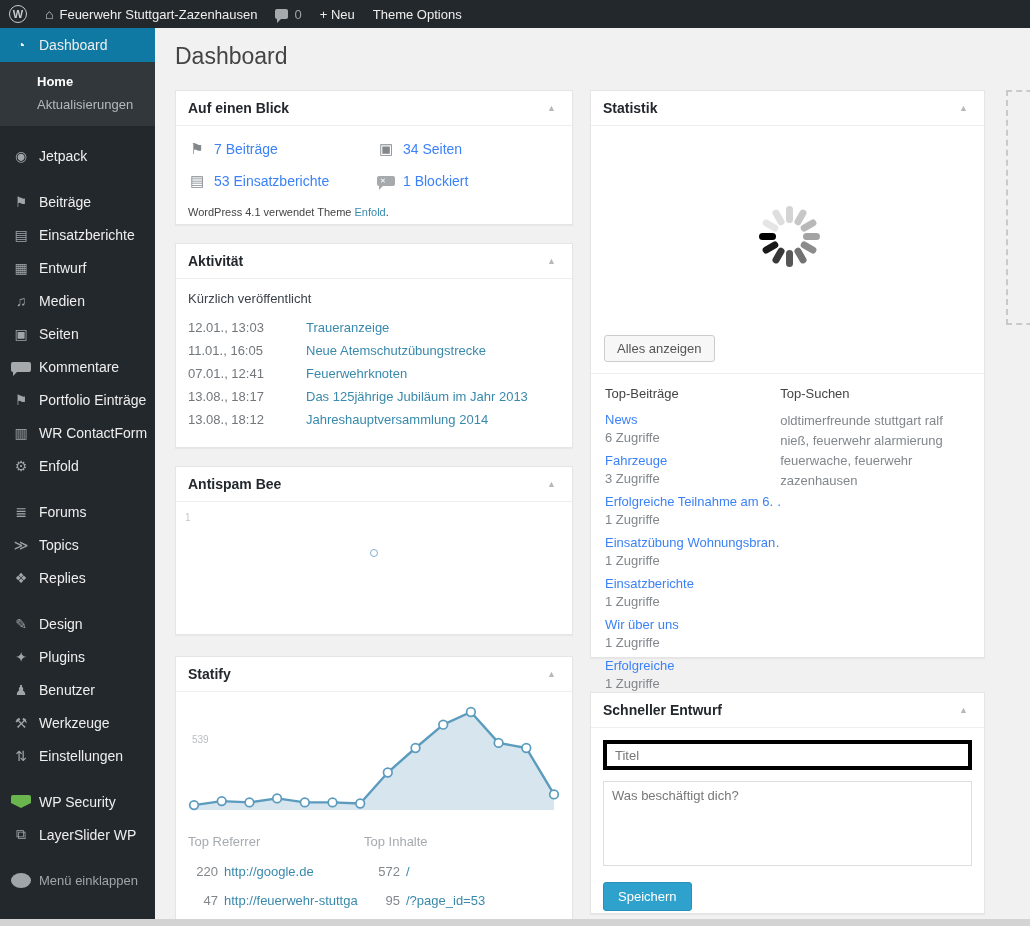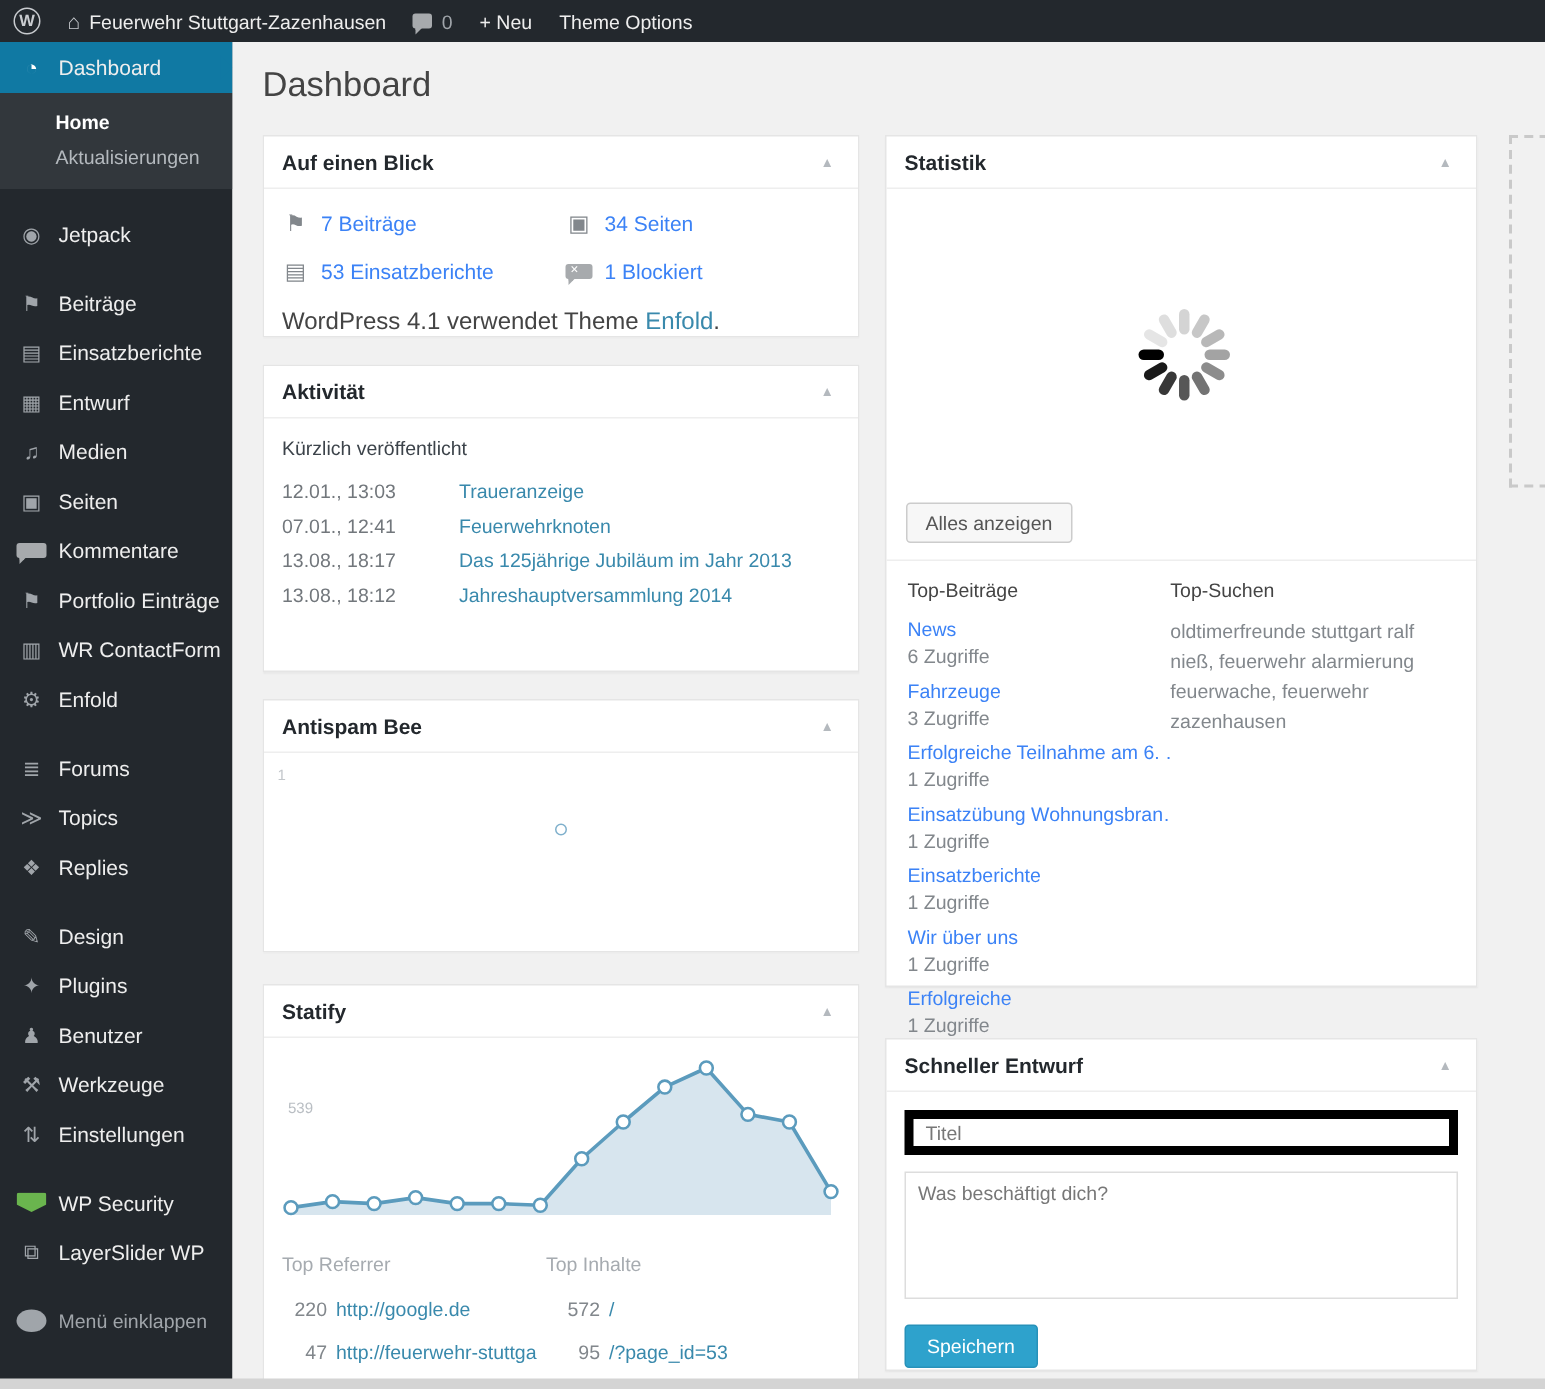--- a/index.html
+++ b/index.html
@@ -37,21 +37,21 @@
   .widget { position:absolute; background:#fff; border:1px solid #e5e5e5; box-shadow:0 1px 1px rgba(0,0,0,.04); }
   .whead { height:35px; border-bottom:1px solid #eee; display:flex; align-items:center; padding:0 12px; }
   .wtitle { font-size:14px; font-weight:bold; color:#23282d; flex:1; }
   .wtoggle { color:#b4b9be; font-size:9px; cursor:pointer; padding:4px; }
 
   
   .glance-grid { display:grid; grid-template-columns:1fr 1fr; gap:14px 6px; padding:14px 12px 4px; }
   .glance-item { display:flex; align-items:center; gap:8px; text-decoration:none; cursor:pointer; font-size:14px; }
   .glance-item .icon { color:#82878c; font-size:15px; width:18px; text-align:center; }
   a.link, .glance-item .glink { color:#3b82f6; text-decoration:none; cursor:pointer; }
-  .glance-footer { padding:12px 12px 14px; font-size:16px; color:#444; }
+  .glance-footer { padding:12px 12px 14px; font-size:11px; color:#444; }
   .glance-footer a { color:#3989ac; text-decoration:none; cursor:pointer; }
 
   
   .act-body { padding:12px; font-size:13px; }
   .act-sub { color:#3c434a; margin-bottom:10px; }
   .act-row { display:grid; grid-template-columns:118px 1fr; padding:4px 0; }
   .act-date { color:#72777c; }
   .act-row a { color:#3989ac; text-decoration:none; white-space:nowrap; overflow:hidden; }
 
   
@@ -75,21 +75,21 @@
   .stat-btn { position:absolute; left:13px; bottom:11px; background:#f7f7f7; border:1px solid #ccc; border-radius:3px; color:#555; font-size:13px; padding:5px 12px; cursor:pointer; font-family:inherit; }
   .stat-lists { border-top:1px solid #eee; display:grid; grid-template-columns:48% 52%; padding:12px 14px; font-size:13px; }
   .stat-col-head { color:#444; margin-bottom:10px; }
   .tp-entry { margin-bottom:5px; }
   .tp-entry a { color:#3b82f6; text-decoration:none; display:block; line-height:17px; white-space:nowrap; overflow:hidden; }
   .tp-hits { color:#82878c; line-height:19px; }
   .searches { color:#82878c; line-height:20px; padding-right:6px; }
 
   
   .qd-body { padding:12px; }
-  .qd-body input { width:100%; height:30px; border:6px solid #000000; padding:4px 8px; font-size:13px; color:#444; font-family:inherit; }
+  .qd-body input { width:100%; height:30px; border:4px solid #000000; padding:4px 8px; font-size:13px; color:#444; font-family:inherit; }
   .qd-body textarea { width:100%; height:85px; border:1px solid #ddd; padding:6px 8px; font-size:13px; color:#444; margin-top:11px; resize:none; font-family:inherit; }
   .qd-body input::placeholder, .qd-body textarea::placeholder { color:#777; opacity:1; }
   .qd-save { margin-top:12px; background:#2ea2cc; border:1px solid #2791b9; border-radius:3px; color:#fff; font-size:13px; padding:6px 14px; cursor:pointer; font-family:inherit; }
 
   .drop-zone { position:absolute; left:851px; top:62px; width:220px; height:235px; border:2px dashed #c9c9c9; }
   #bottom-strip { position:absolute; left:0; right:0; bottom:0; height:7px; background:#d4d4d4; z-index:60; }
 </style>
 </head>
 <body>
 
@@ -271,20 +271,24 @@
     </div>
     <div class="act-body">
       <div class="act-sub">Kürzlich veröffentlicht</div>
       <div>
 
           <div class="act-row">
             <span class="act-date">12.01., 13:03</span>
             <a>Traueranzeige</a>
           </div>
 
+          <div class="act-row">
+            <span class="act-date">11.01., 16:05</span>
+            <a>Neue Atemschutzübungstrecke</a>
+          </div>
 
           <div class="act-row">
             <span class="act-date">07.01., 12:41</span>
             <a>Feuerwehrknoten</a>
           </div>
 
           <div class="act-row">
             <span class="act-date">13.08., 18:17</span>
             <a>Das 125jährige Jubiläum im Jahr 2013</a>
           </div>

